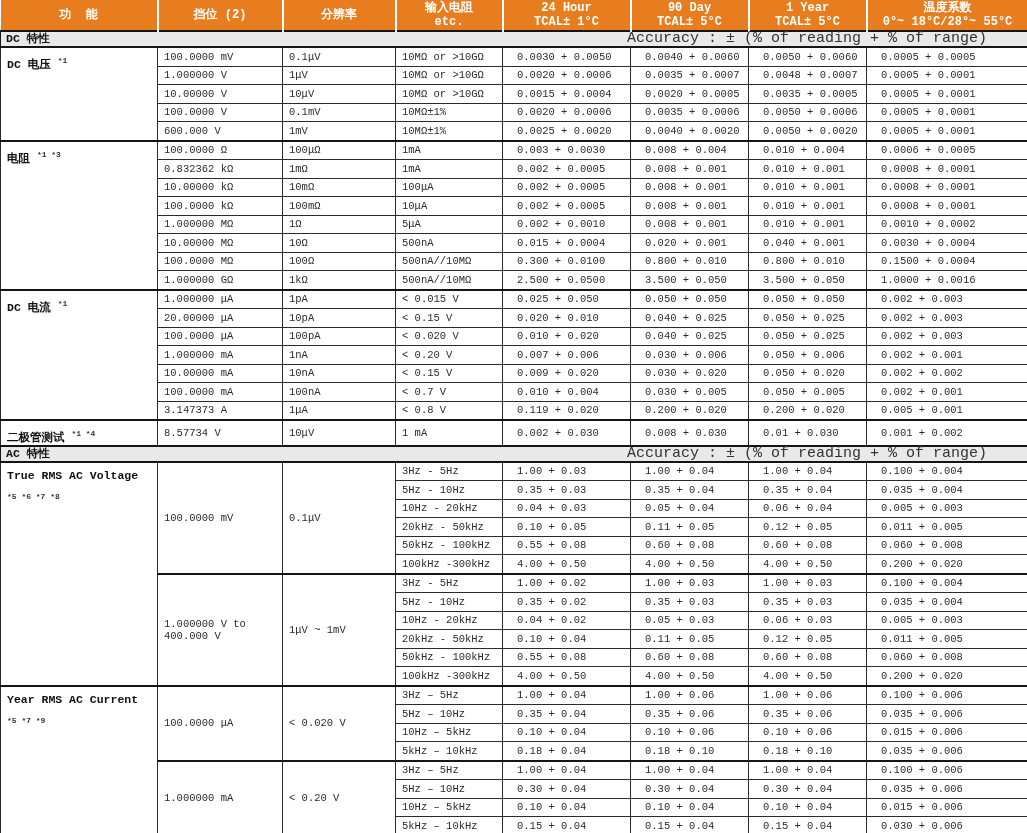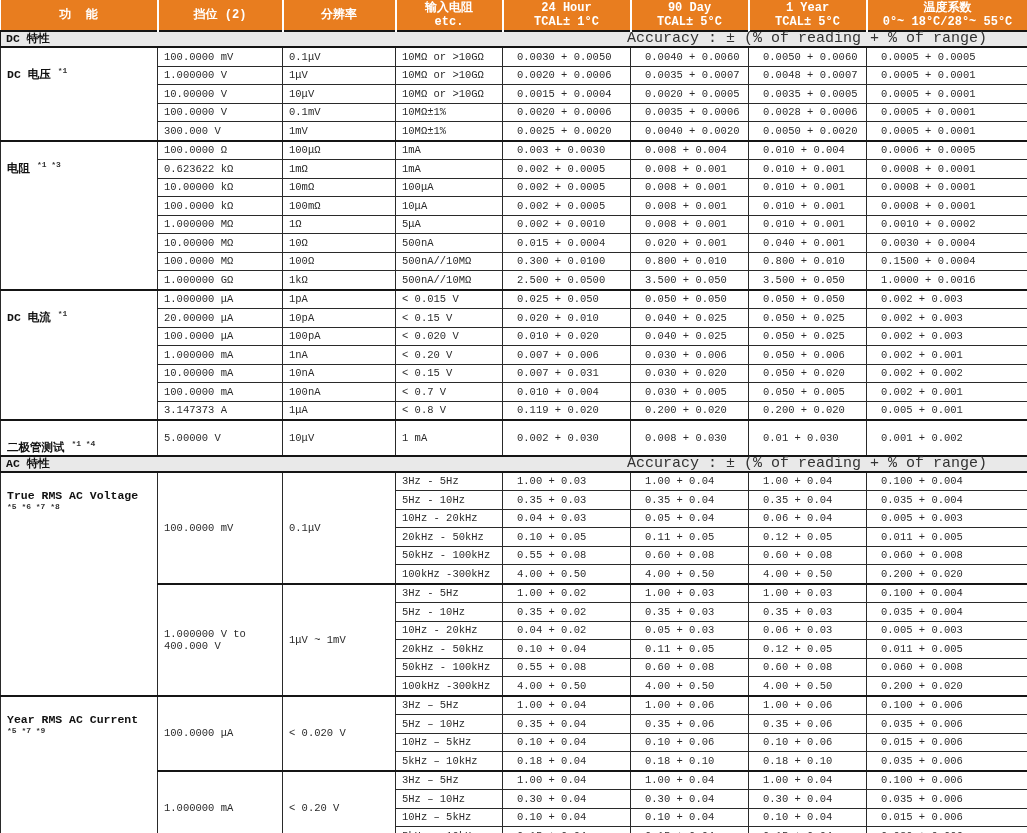--- a/index.html
+++ b/index.html
@@ -27,24 +27,24 @@
   .bar-title{font-weight:bold;font-size:11.5px;color:#111;white-space:pre;}
   .bar-note{font-size:15px;color:#333;white-space:pre;}
   
   td.cell{
     border:1px solid #2a2a2a;font-size:10.5px;height:17.5px;
     padding:0 3px 0 6px;vertical-align:middle;line-height:12px;
     overflow:hidden;white-space:nowrap;color:#2b2b2b;
   }
   td.func{
     vertical-align:top;font-weight:bold;font-size:11.5px;color:#111;
-    padding-top:16px;white-space:normal;line-height:13px;
+    padding-top:6px;white-space:normal;line-height:13px;
   }
   td.func sup{font-size:8px;font-weight:bold;color:#333;}
-  td.func.func-multi sup{display:block;margin-top:0;line-height:9px;}
+  td.func.func-multi sup{display:block;margin-top:10px;line-height:9px;}
   td.acc{padding-left:14px;}
   td.range-grp{white-space:pre-line;}
   tr.blk td, tr.grp td{border-top:2px solid #151515;}
 </style>
 </head>
 <body>
 
 <div class="page">
   <table class="spec">
     <colgroup>
@@ -129,44 +129,44 @@
           <td class="cell acc">0.0020 + 0.0005</td>
           <td class="cell acc">0.0035 + 0.0005</td>
           <td class="cell acc">0.0005 + 0.0001</td>
         </tr>
         <tr>
           <td class="cell">100.0000 V</td>
           <td class="cell">0.1mV</td>
           <td class="cell">10MΩ±1%</td>
           <td class="cell acc">0.0020 + 0.0006</td>
           <td class="cell acc">0.0035 + 0.0006</td>
-          <td class="cell acc">0.0028 + 0.0006</td>
+          <td class="cell acc">0.0050 + 0.0006</td>
           <td class="cell acc">0.0005 + 0.0001</td>
         </tr>
         <tr>
-          <td class="cell">300.000 V</td>
+          <td class="cell">600.000 V</td>
           <td class="cell">1mV</td>
           <td class="cell">10MΩ±1%</td>
           <td class="cell acc">0.0025 + 0.0020</td>
           <td class="cell acc">0.0040 + 0.0020</td>
           <td class="cell acc">0.0050 + 0.0020</td>
           <td class="cell acc">0.0005 + 0.0001</td>
         </tr>
         <tr class="blk">
           <td class="cell func" rowspan="8"><span>电阻</span> <sup>*1 *3</sup></td>
           <td class="cell">100.0000 Ω</td>
           <td class="cell">100μΩ</td>
           <td class="cell">1mA</td>
           <td class="cell acc">0.003 + 0.0030</td>
           <td class="cell acc">0.008 + 0.004</td>
           <td class="cell acc">0.010 + 0.004</td>
           <td class="cell acc">0.0006 + 0.0005</td>
         </tr>
         <tr>
-          <td class="cell">0.623622 kΩ</td>
+          <td class="cell">0.832362 kΩ</td>
           <td class="cell">1mΩ</td>
           <td class="cell">1mA</td>
           <td class="cell acc">0.002 + 0.0005</td>
           <td class="cell acc">0.008 + 0.001</td>
           <td class="cell acc">0.010 + 0.001</td>
           <td class="cell acc">0.0008 + 0.0001</td>
         </tr>
         <tr>
           <td class="cell">10.00000 kΩ</td>
           <td class="cell">10mΩ</td>
@@ -255,21 +255,21 @@
           <td class="cell">&lt; 0.20 V</td>
           <td class="cell acc">0.007 + 0.006</td>
           <td class="cell acc">0.030 + 0.006</td>
           <td class="cell acc">0.050 + 0.006</td>
           <td class="cell acc">0.002 + 0.001</td>
         </tr>
         <tr>
           <td class="cell">10.00000 mA</td>
           <td class="cell">10nA</td>
           <td class="cell">&lt; 0.15 V</td>
-          <td class="cell acc">0.007 + 0.031</td>
+          <td class="cell acc">0.009 + 0.020</td>
           <td class="cell acc">0.030 + 0.020</td>
           <td class="cell acc">0.050 + 0.020</td>
           <td class="cell acc">0.002 + 0.002</td>
         </tr>
         <tr>
           <td class="cell">100.0000 mA</td>
           <td class="cell">100nA</td>
           <td class="cell">&lt; 0.7 V</td>
           <td class="cell acc">0.010 + 0.004</td>
           <td class="cell acc">0.030 + 0.005</td>
@@ -280,21 +280,21 @@
           <td class="cell">3.147373 A</td>
           <td class="cell">1μA</td>
           <td class="cell">&lt; 0.8 V</td>
           <td class="cell acc">0.119 + 0.020</td>
           <td class="cell acc">0.200 + 0.020</td>
           <td class="cell acc">0.200 + 0.020</td>
           <td class="cell acc">0.005 + 0.001</td>
         </tr>
         <tr class="blk">
           <td class="cell func" rowspan="1"><span>二极管测试</span> <sup>*1 *4</sup></td>
-          <td class="cell">5.00000 V</td>
+          <td class="cell">8.57734 V</td>
           <td class="cell">10μV</td>
           <td class="cell">1 mA</td>
           <td class="cell acc">0.002 + 0.030</td>
           <td class="cell acc">0.008 + 0.030</td>
           <td class="cell acc">0.01 + 0.030</td>
           <td class="cell acc">0.001 + 0.002</td>
         </tr>
         <tr class="bar">
           <td colspan="8">
             <div class="bar-wrap">

